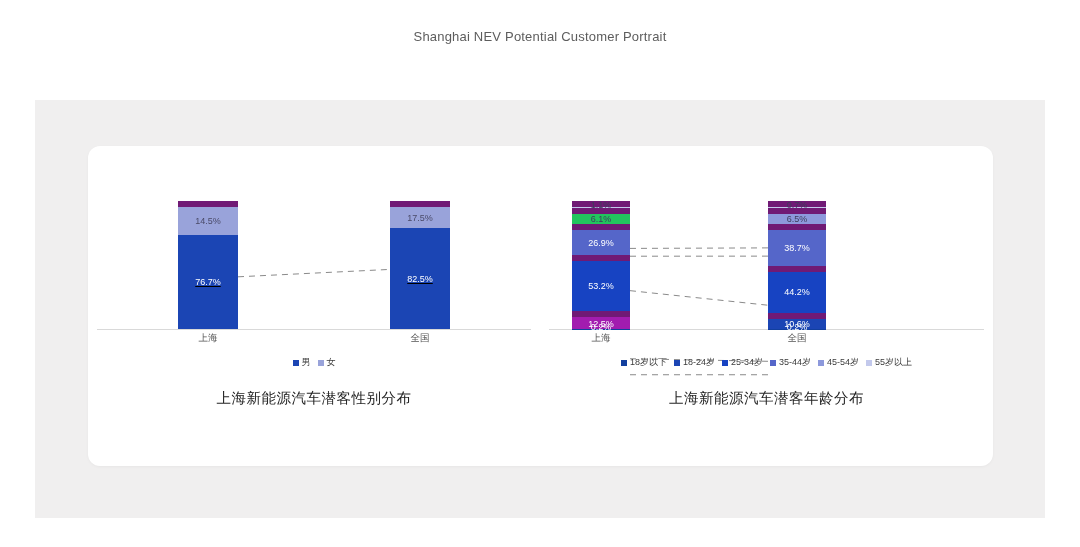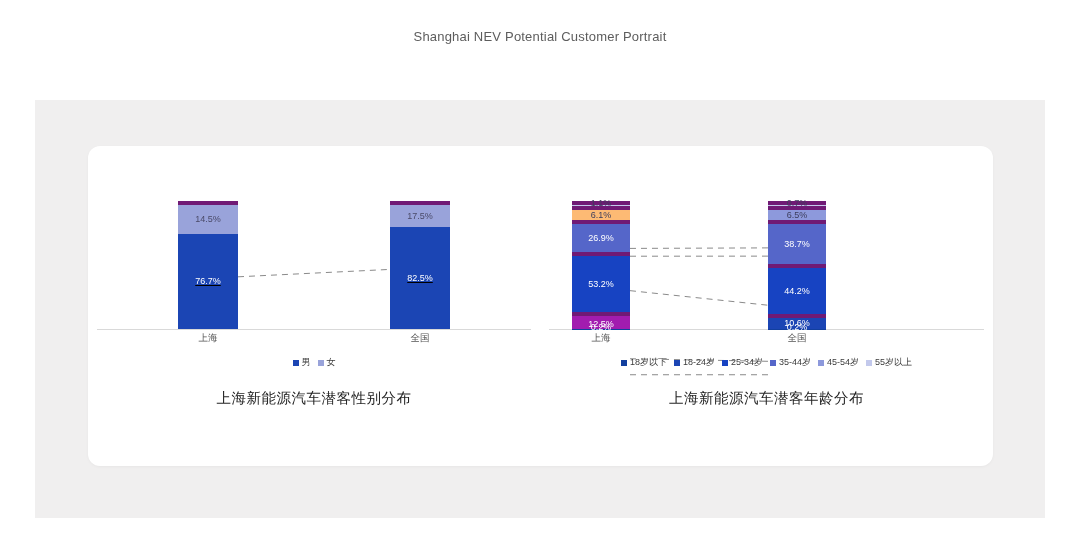--- a/index.html
+++ b/index.html
@@ -57,21 +57,21 @@
   }
   .bar.b0 { left: 90px; }
   .bar.b1 { left: 302px; }
   .chart-block.right .bar { width: 58px; }
   .chart-block.right .bar.b0 { left: 32px; }
   .chart-block.right .bar.b1 { left: 228px; }
 
   .seg {
     position: relative; width: 100%;
     display: flex; align-items: center; justify-content: center;
-    border-top: 4px solid #701a75;
+    border-top: 6px solid #701a75;
     overflow: visible;
   }
   .seg:last-child { border-top: none; text-decoration: underline; }
   .seg-label {
     font-size: 9px; line-height: 10px; white-space: nowrap;
     font-family: "Liberation Sans", sans-serif;
   }
 
   
   .cat {
@@ -153,21 +153,21 @@
           </div>
           <div class="caption">上海新能源汽车潜客性别分布</div>
         </div>
         <div class="chart-block right">
           <div class="plot">
             <div class="axis-line"></div>
             <div class="bar b0">
               <div class="seg" style="flex: 0.011 1 0px; background: rgb(195, 201, 236);">
                 <span class="seg-label" style="color: rgb(61, 61, 92); position: absolute; left: 50%; transform: translateX(-50%); top: -7px;">1.1%</span>
               </div>
-              <div class="seg" style="flex: 0.061 1 0px; background: #fdba74;">
+              <div class="seg" style="flex: 0.061 1 0px; background: #22c55e;">
                 <span class="seg-label" style="color: rgb(61, 61, 92);">6.1%</span>
               </div>
               <div class="seg" style="flex: 0.269 1 0px; background: rgb(85, 102, 201);">
                 <span class="seg-label" style="color: rgb(255, 255, 255);">26.9%</span>
               </div>
               <div class="seg" style="flex: 0.532 1 0px; background: rgb(23, 67, 194);">
                 <span class="seg-label" style="color: rgb(255, 255, 255);">53.2%</span>
               </div>
               <div class="seg" style="flex: 0.125 1 0px; background: #a21caf; align-items: flex-end;">
                 <span class="seg-label" style="color: rgb(255, 255, 255);">12.5%</span>

